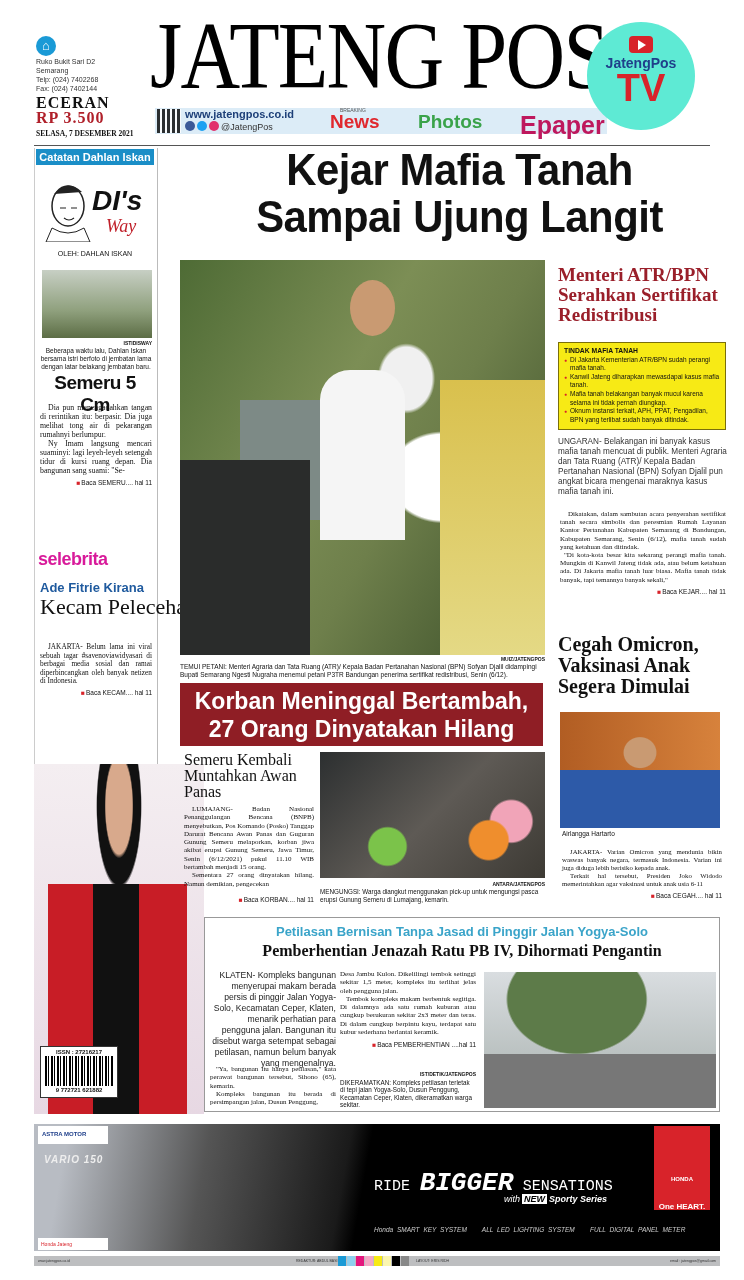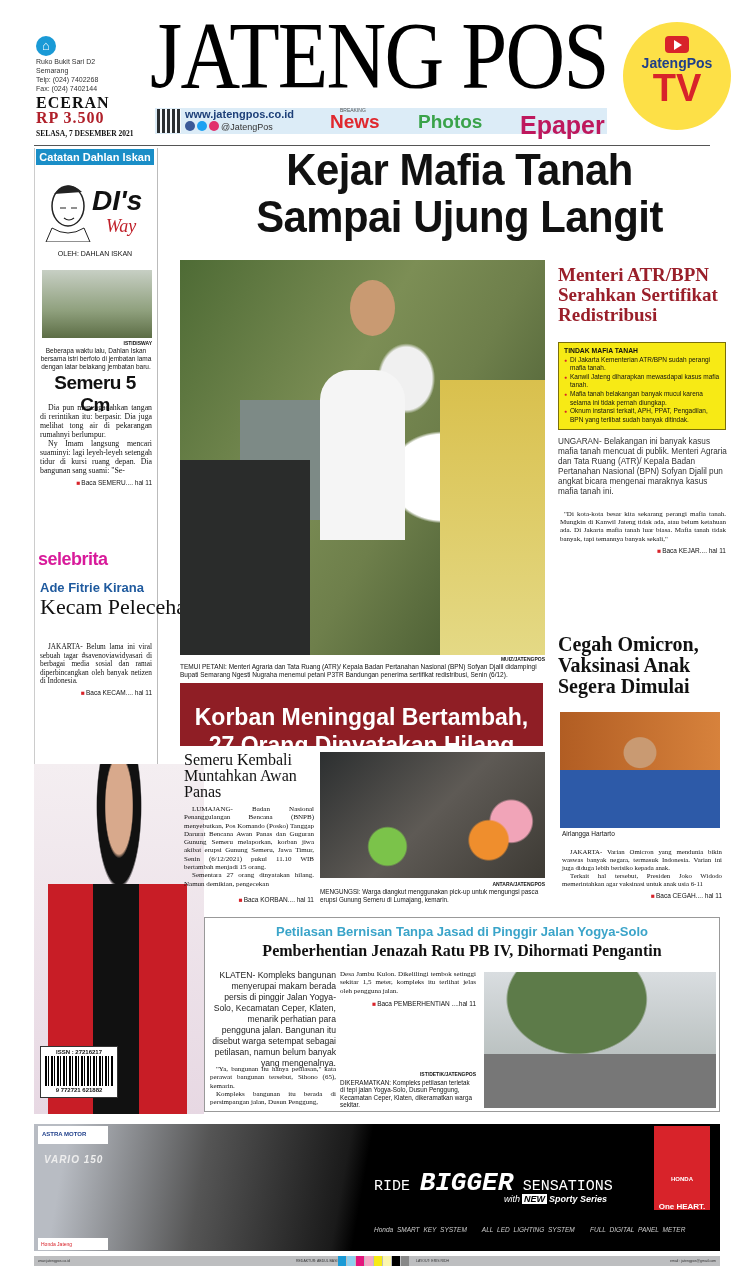--- a/index.html
+++ b/index.html
@@ -14,21 +14,21 @@
 .date{left:36px;top:129px;font-size:7.5px;font-weight:700}
 .webbar{left:155px;top:108px;width:452px;height:26px;background:#dcecf7}
 .qr{left:157px;top:109px;width:24px;height:24px;background:repeating-linear-gradient(90deg,#000 0 3px,#fff 3px 5px),#000;opacity:.8}
 .url{left:185px;top:108px;font-size:11px;font-weight:700;color:#1d3f78}
 .soc{left:185px;top:121px;font-size:9px;color:#333}
 .soc i{display:inline-block;width:10px;height:10px;border-radius:50%;margin-right:2px;vertical-align:-1px}
 .news{left:330px;top:111px;font-size:19px;font-weight:700;color:#e0282e}
 .photos{left:418px;top:111px;font-size:19px;font-weight:700;color:#3aa34a}
 .epaper{left:520px;top:111px;font-size:25px;font-weight:700;color:#be185d}
 .break{left:340px;top:107px;font-size:5px;color:#555}
-.tv{left:623px;top:22px;width:108px;height:108px;border-radius:50%;background:#fde047}
+.tv{left:587px;top:22px;width:108px;height:108px;border-radius:50%;background:#5eead4}
 .tv .yt{position:absolute;left:42px;top:14px;width:24px;height:17px;background:#d8232a;border-radius:4px}
 .tv .yt:after{content:"";position:absolute;left:9px;top:4px;border-left:8px solid #fff;border-top:5px solid transparent;border-bottom:5px solid transparent}
 .tv .jp{position:absolute;left:0;width:100%;top:33px;text-align:center;font-family:"Liberation Sans",sans-serif;font-weight:700;color:#1f3f8a;font-size:14px}
 .tv .t{position:absolute;left:0;width:100%;top:46px;text-align:center;font-family:"Liberation Sans",sans-serif;font-weight:700;color:#d8232a;font-size:38px;line-height:40px}
 .rule{left:34px;top:145px;width:676px;height:1px;background:#555}
 .leftcol{left:34px;top:148px;width:124px;height:965px;border-right:1px solid #bbb;border-left:1px solid #ccc}
 .catatan{left:36px;top:149px;width:118px;height:16px;background:#1a8ec7;color:#fff;font-size:11px;font-weight:700;text-align:center;line-height:16px}
 .dis{left:44px;top:172px;width:106px;height:70px}
 .oleh{left:36px;top:250px;width:118px;text-align:center;font-size:7px}
 .photo-small{left:42px;top:270px;width:110px;height:68px;background:linear-gradient(#c7cfc4,#8fa07d 60%,#5c6d45)}
@@ -48,21 +48,21 @@
 .headline{left:182px;top:146px;width:555px;text-align:center;font-family:"Liberation Sans",sans-serif;font-weight:700;font-size:44px;line-height:47px;transform:scaleX(.95);letter-spacing:-.5px}
 .mainphoto{left:180px;top:260px;width:365px;height:395px;background:radial-gradient(ellipse at 62% 30%,#f0f0f0 0 8%,transparent 9%),radial-gradient(ellipse at 72% 55%,#fff 0 14%,transparent 15%),linear-gradient(120deg,#4e6b35,#7c8e55 40%,#6e7f4b 60%,#384c27)}
 .mainphoto .person{position:absolute;background:#f5f5f5}
 .cap-main{left:180px;top:655px;width:365px;font-family:"Liberation Sans",sans-serif;font-size:6.5px;line-height:8px}
 .menteri{left:558px;top:265px;width:180px;font-size:19px;line-height:20px;color:#9a1f2a;font-weight:700}
 .yellow{left:558px;top:342px;width:168px;height:88px;background:#f7ea15;border:1px solid #7a6f0a;padding:4px 5px;font-family:"Liberation Sans",sans-serif;font-size:6.5px;line-height:8.6px}
 .yellow b{display:block;font-size:6.8px}
 .yellow li{list-style:none;padding-left:6px;position:relative}
 .yellow li:before{content:"●";color:#d8232a;position:absolute;left:0;font-size:5px}
 .ungaran{left:558px;top:437px;width:170px;font-family:"Liberation Sans",sans-serif;font-size:8.2px;line-height:10px;color:#333}
-.korban{left:180px;top:683px;width:363px;height:63px;background:#8f1e25;color:#fff;text-align:center;font-family:"Liberation Sans",sans-serif;font-weight:700;font-size:23px;line-height:28px;padding-top:20px}
+.korban{left:180px;top:683px;width:363px;height:63px;background:#8f1e25;color:#fff;text-align:center;font-family:"Liberation Sans",sans-serif;font-weight:700;font-size:23px;line-height:28px;padding-top:4px}
 .muntah{left:184px;top:752px;width:130px;font-size:16px;line-height:16px}
 .body-korban{left:184px;top:805px;width:130px}
 .photo-evac{left:320px;top:752px;width:225px;height:126px;background:radial-gradient(circle at 30% 75%,#7bc34a 0 10%,transparent 11%),radial-gradient(circle at 75% 70%,#ef8e2d 0 10%,transparent 11%),radial-gradient(circle at 85% 55%,#f1a4b8 0 10%,transparent 11%),linear-gradient(135deg,#2c2f30,#5e5a55 50%,#3d3a34)}
 .cap-evac{left:320px;top:880px;width:225px;font-family:"Liberation Sans",sans-serif;font-size:6.3px;line-height:8px}
 .cegah{left:558px;top:634px;width:180px;font-size:20px;line-height:21px;font-weight:700}
 .photo-air{left:560px;top:712px;width:160px;height:116px;background:radial-gradient(ellipse at 50% 35%,#c99a72 0 14%,transparent 15%),linear-gradient(transparent 50%,#2d5aa8 50%),linear-gradient(90deg,#b15d23,#d7823c)}
 .cap-air{left:562px;top:830px;font-family:"Liberation Sans",sans-serif;font-size:6.5px}
 .body-cegah{left:562px;top:848px;width:160px}
 .box2{left:204px;top:917px;width:516px;height:195px;border:1px solid #999}
 .petil{left:204px;top:924px;width:516px;text-align:center;font-family:"Liberation Sans",sans-serif;font-size:13px;color:#3aa4c9;font-weight:700}
@@ -180,20 +180,21 @@
   <b>TINDAK MAFIA TANAH</b>
   <ul>
     <li>Di Jakarta Kementerian ATR/BPN sudah perangi mafia tanah.</li>
     <li>Kanwil Jateng diharapkan mewasdapai kasus mafia tanah.</li>
     <li>Mafia tanah belakangan banyak mucul karena selama ini tidak pernah diungkap.</li>
     <li>Oknum instansi terkait, APH, PPAT, Pengadilan, BPN yang terlibat sudah banyak ditindak.</li>
   </ul>
 </div>
 <div class="abs ungaran">UNGARAN- Belakangan ini banyak kasus mafia tanah mencuat di publik. Menteri Agraria dan Tata Ruang (ATR)/ Kepala Badan Pertanahan Nasional (BPN) Sofyan Djalil pun angkat bicara mengenai maraknya kasus mafia tanah ini.</div>
 <div class="abs" style="left:560px;top:510px;width:166px">
+  <p class="body" style="text-indent:8px;font-size:7px;line-height:8.2px">Dikatakan, dalam sambutan acara penyerahan sertifikat tanah secara simbolis dan peresmian Rumah Layanan Kantor Pertanahan Kabupaten Semarang di Bandungan, Kabupaten Semarang, Senin (6/12), mafia tanah sudah yang ketahuan dan ditindak.</p>
   <p class="body" style="text-indent:4px;font-size:7px;line-height:8.2px">"Di kota-kota besar kita sekarang perangi mafia tanah. Mungkin di Kanwil Jateng tidak ada, atau belum ketahuan ada. Di Jakarta mafia tanah luar biasa. Mafia tanah tidak banyak, tapi temannya banyak sekali,"</p>
   <p class="baca" style="margin-top:4px">Baca KEJAR.... hal 11</p>
 </div>
 
 <div class="abs korban">
   <div>Korban Meninggal Bertambah,</div>
   <div>27 Orang Dinyatakan Hilang</div>
 </div>
 <div class="abs muntah">Semeru Kembali Muntahkan Awan Panas</div>
 <div class="abs body-korban">
@@ -219,20 +220,21 @@
 <div class="abs box2"></div>
 <div class="abs petil">Petilasan Bernisan Tanpa Jasad di Pinggir Jalan Yogya-Solo</div>
 <div class="abs pember">Pemberhentian Jenazah Ratu PB IV, Dihormati Pengantin</div>
 <div class="abs klaten">KLATEN- Kompleks bangunan menyerupai makam berada persis di pinggir Jalan Yogya-Solo, Kecamatan Ceper, Klaten, menarik perhatian para pengguna jalan. Bangunan itu disebut warga setempat sebagai petilasan, namun belum banyak yang mengenalnya.</div>
 <div class="abs klaten2">
   <p class="body" style="text-indent:6px;font-size:7px;line-height:8.3px">"Ya, bangunan itu hanya petilasan," kata perawat bangunan tersebut, Sihono (65), kemarin.</p>
   <p class="body" style="text-indent:6px;font-size:7px;line-height:8.3px">Kompleks bangunan itu berada di persimpangan jalan, Dusun Penggung,</p>
 </div>
 <div class="abs desa">
   <p class="body" style="font-size:7px;line-height:8.3px">Desa Jambu Kulon. Dikelilingi tembok setinggi sekitar 1,5 meter, kompleks itu terlihat jelas oleh pengguna jalan.</p>
+  <p class="body" style="text-indent:6px;font-size:7px;line-height:8.3px">Tembok kompleks makam berbentuk segitiga. Di dalamnya ada satu rumah kuburan atau cungkup berukuran sekitar 2x3 meter dan teras. Di dalam cungkup berpintu kayu, terdapat satu kubur sederhana berlantai keramik.</p>
   <p class="baca" style="margin-top:5px">Baca PEMBERHENTIAN ....hal 11</p>
 </div>
 <div class="abs cap-tomb">
   <div class="credit">IST/DETIK/JATENGPOS</div>
   <div>DIKERAMATKAN: Kompleks petilasan terletak di tepi jalan Yogya-Solo, Dusun Penggung, Kecamatan Ceper, Klaten, dikeramatkan warga sekitar.</div>
 </div>
 <div class="abs photo-tomb"></div>
 
 <div class="abs ad">
   <div class="astra">ASTRA MOTOR</div>

